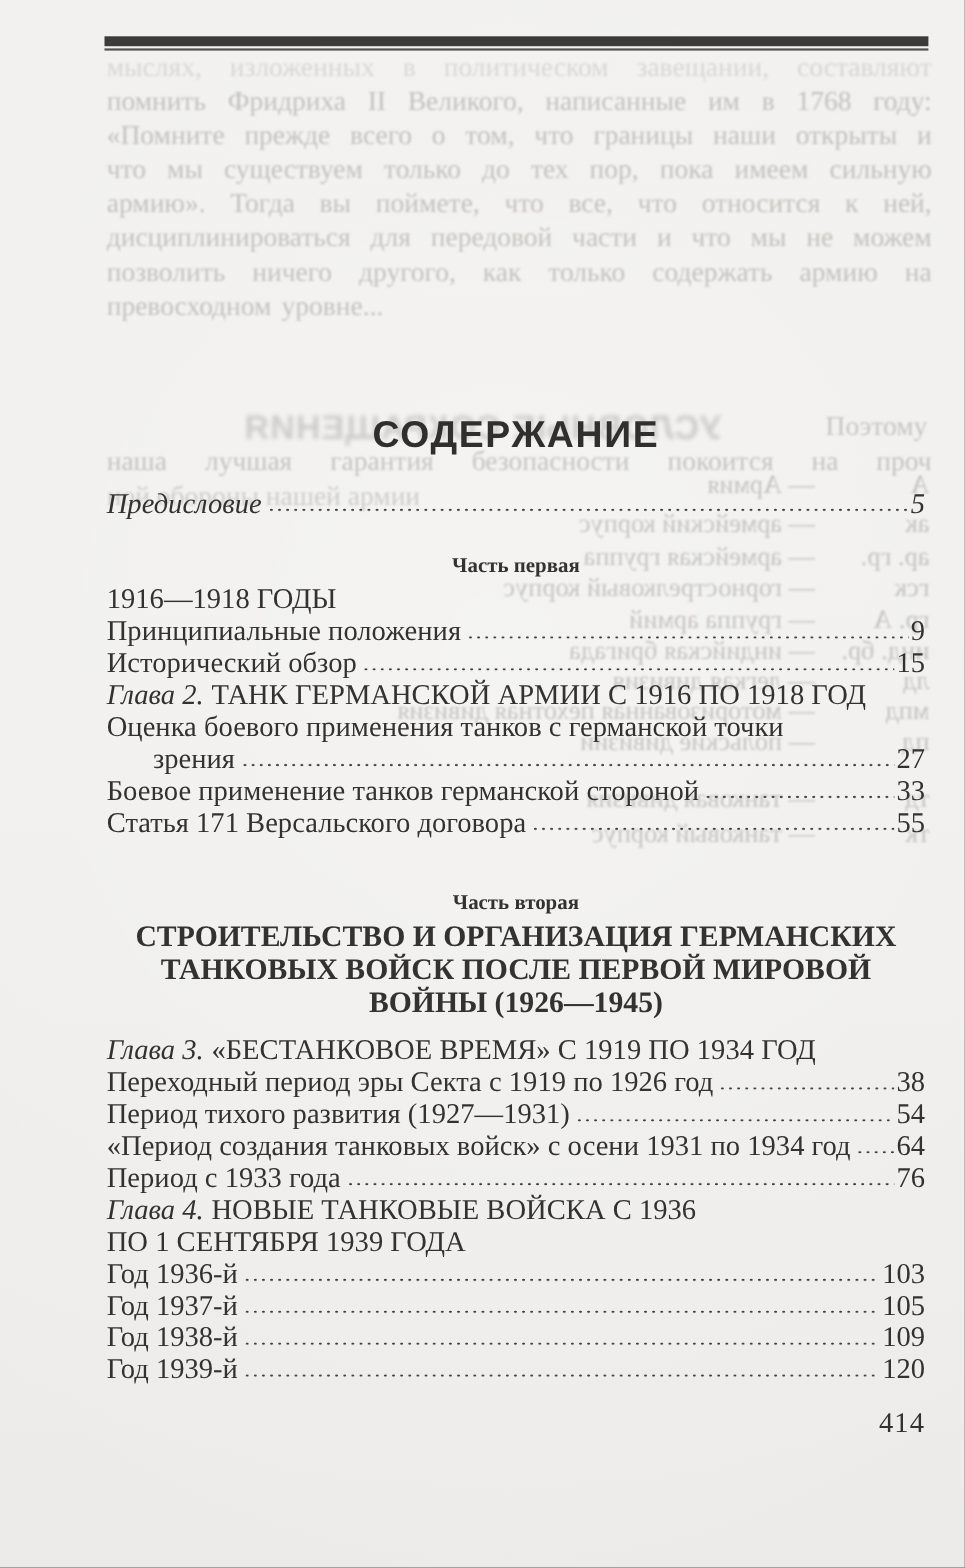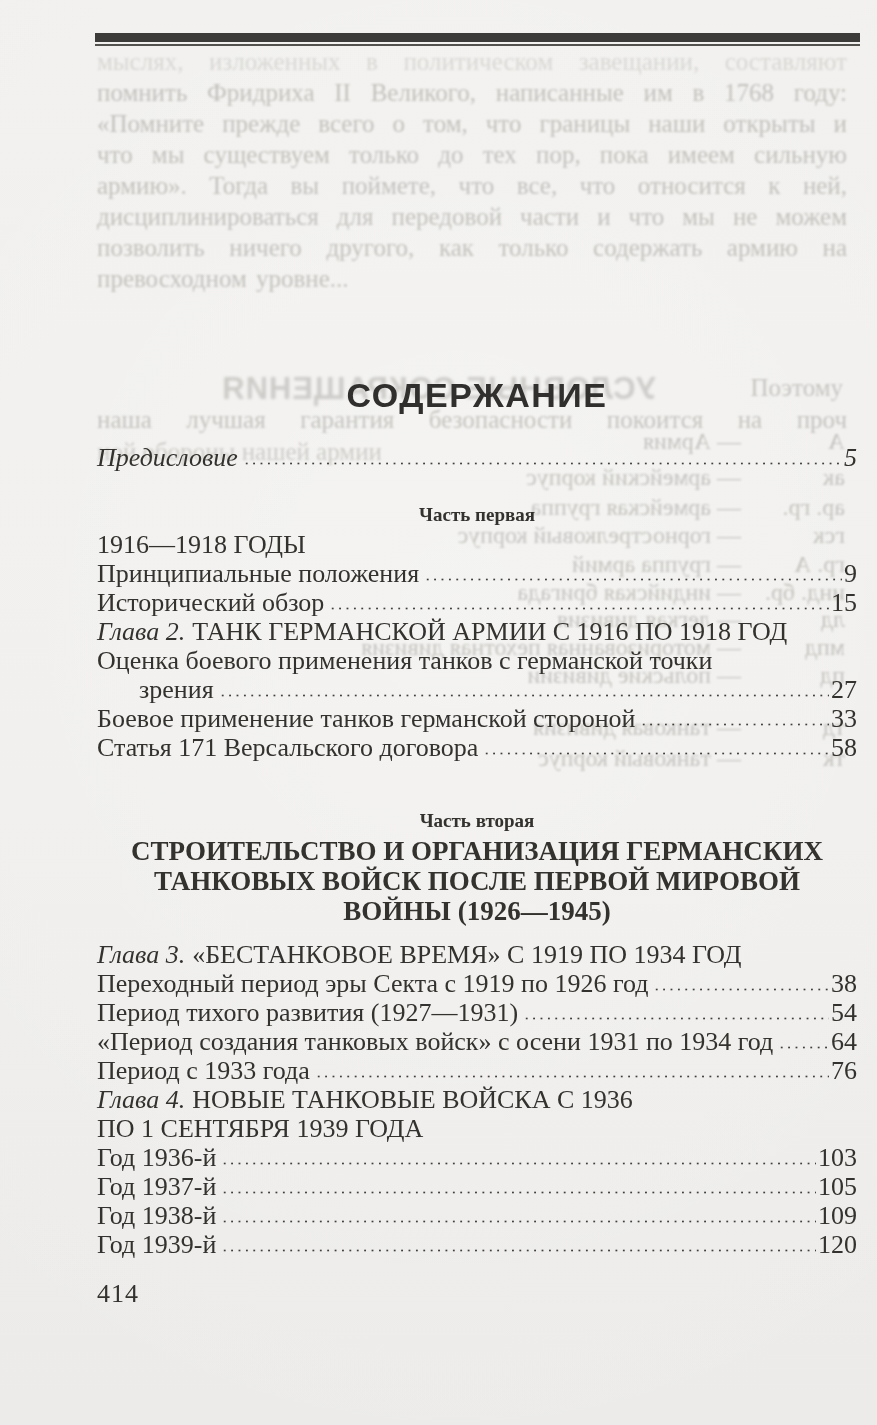--- a/index.html
+++ b/index.html
@@ -48,21 +48,21 @@
   }
   .ghost-abbr {
     position:absolute; top:0; left:100px; right:32px; height:100%;
     transform:scaleX(-1);
     font-size:24px; color:#94918b; opacity:.48; filter:blur(1.1px);
   }
   .ghost-abbr .gline { position:absolute; left:0; display:flex; white-space:nowrap; }
   .ghost-abbr .ga { width:104px; flex:none; }
 
   
-  .content { position:relative; z-index:1; padding:0 20px 0 97px; }
+  .content { position:relative; z-index:1; padding:0 36px 0 97px; }
 
   .toprule { margin:33px -3px 0 -2px; }
   .toprule .rt { height:9px;  background:#3c3b39; }
   .toprule .rg { height:2px; }
   .toprule .rn { height:2px; background:#53524e; }
 
   h1.contents {
     margin:330px 0 0 0;
     font-family:"Liberation Sans", sans-serif;
     font-weight:700; font-size:34px; line-height:38px;
@@ -88,21 +88,21 @@
   .mt14 { margin-top:14px; }
 
   .part { text-align:center; }
   .plabel { font-weight:bold; font-size:19px; line-height:30px; }
   .ptitle { font-weight:bold; font-size:27px; line-height:30px; padding:0 24px; }
   .part .first-title { line-height:32px; }
 
   .chap { font-size:26px; line-height:29px; }
   .chnum { font-style:italic; margin-right:7px; }
 
-  .folio { margin-top:20px; text-align:left; font-size:26px; line-height:29px; letter-spacing:1px; }
+  .folio { margin-top:20px; text-align:right; font-size:26px; line-height:29px; letter-spacing:1px; }
 </style>
 </head>
 <body>
 
 <div class="scan">
 
   <div class="ghost-layer" aria-hidden="true">
     <div class="ghost-top">
       <div class="gl j dim">мыслях, изложенных в политическом завещании, составляют</div>
       <div class="gl j">помнить Фридриха II Великого, написанные им в 1768 году:</div>
@@ -209,21 +209,21 @@
       <span class="pg">27</span>
     </div>
     <div class="row">
       <span class="txt">Боевое применение танков германской стороной</span>
       <span class="leader"></span>
       <span class="pg">33</span>
     </div>
     <div class="row">
       <span class="txt">Статья 171 Версальского договора</span>
       <span class="leader"></span>
-      <span class="pg">58</span>
+      <span class="pg">55</span>
     </div>
 
     <div class="part mt44">
       <div class="plabel">Часть вторая</div>
       <div class="ptitle">СТРОИТЕЛЬСТВО И ОРГАНИЗАЦИЯ ГЕРМАНСКИХ</div>
       <div class="ptitle">ТАНКОВЫХ ВОЙСК ПОСЛЕ ПЕРВОЙ МИРОВОЙ</div>
       <div class="ptitle">ВОЙНЫ (1926—1945)</div>
     </div>
 
     <div class="chap mt14">

